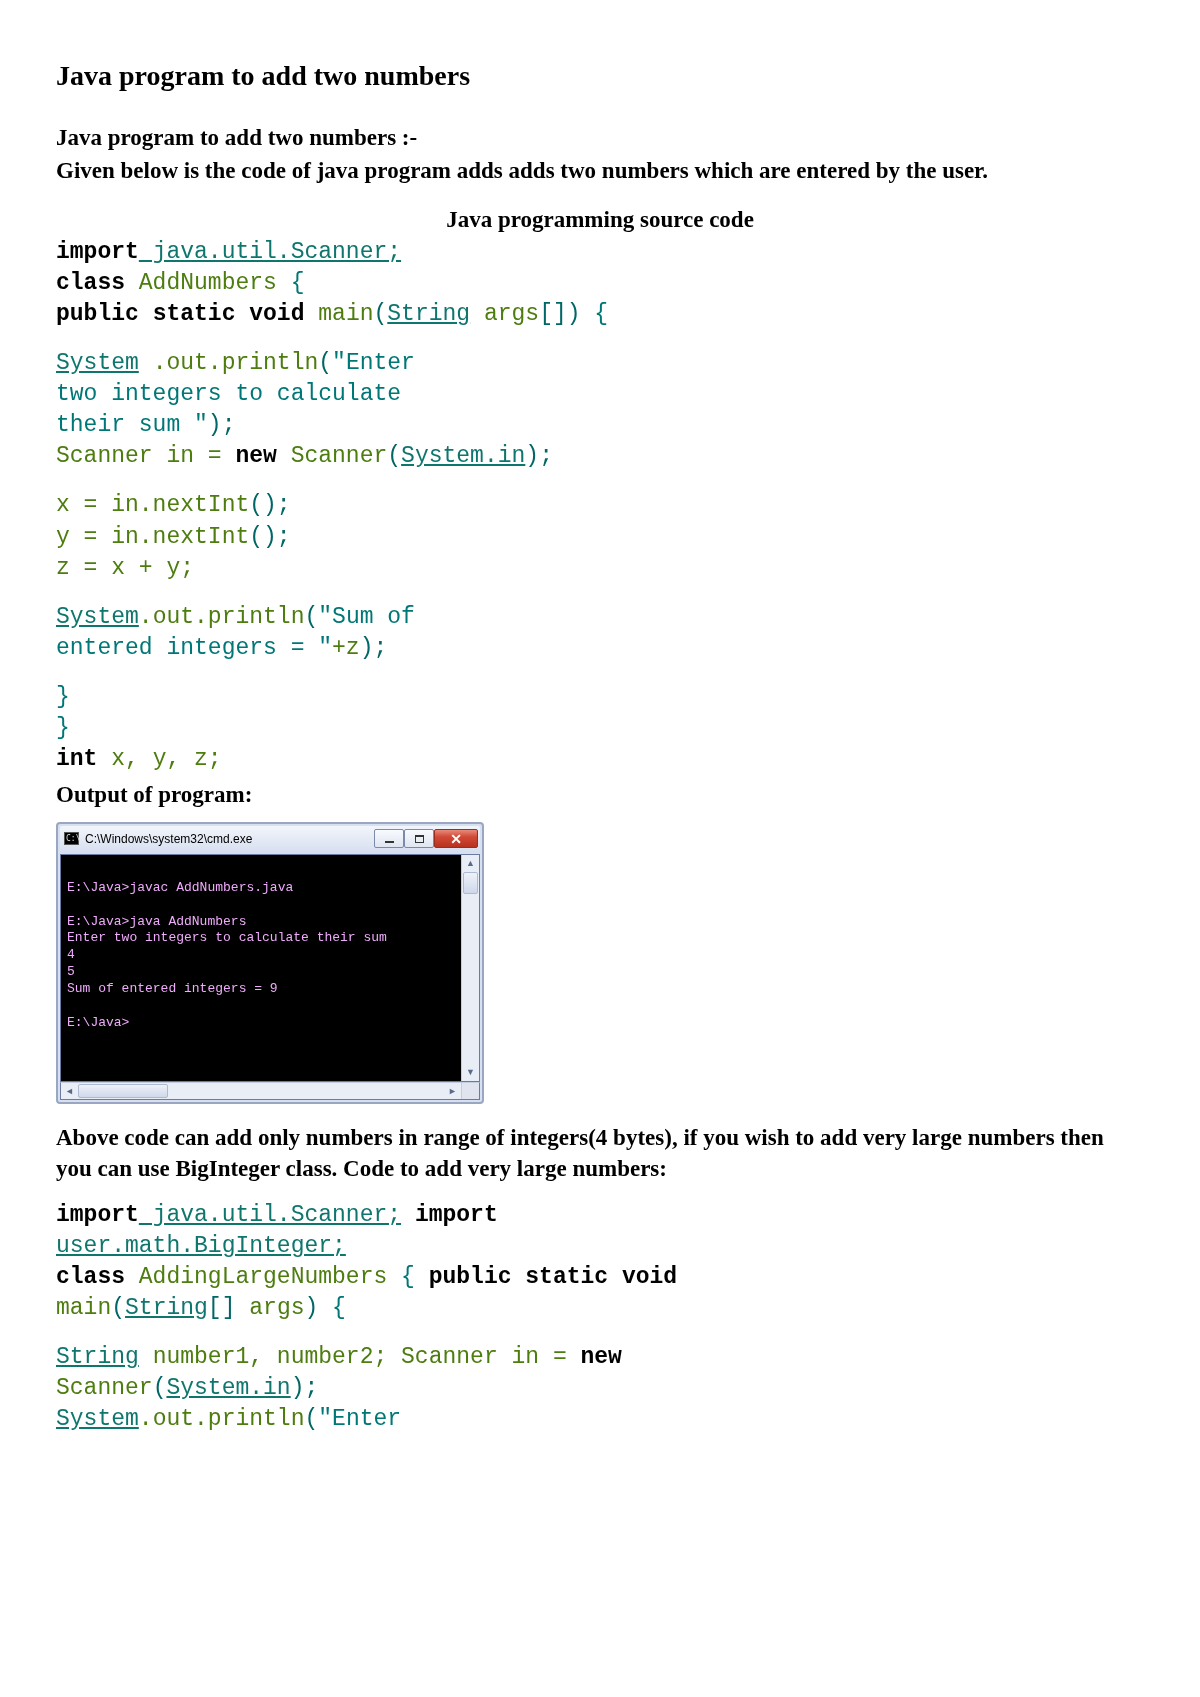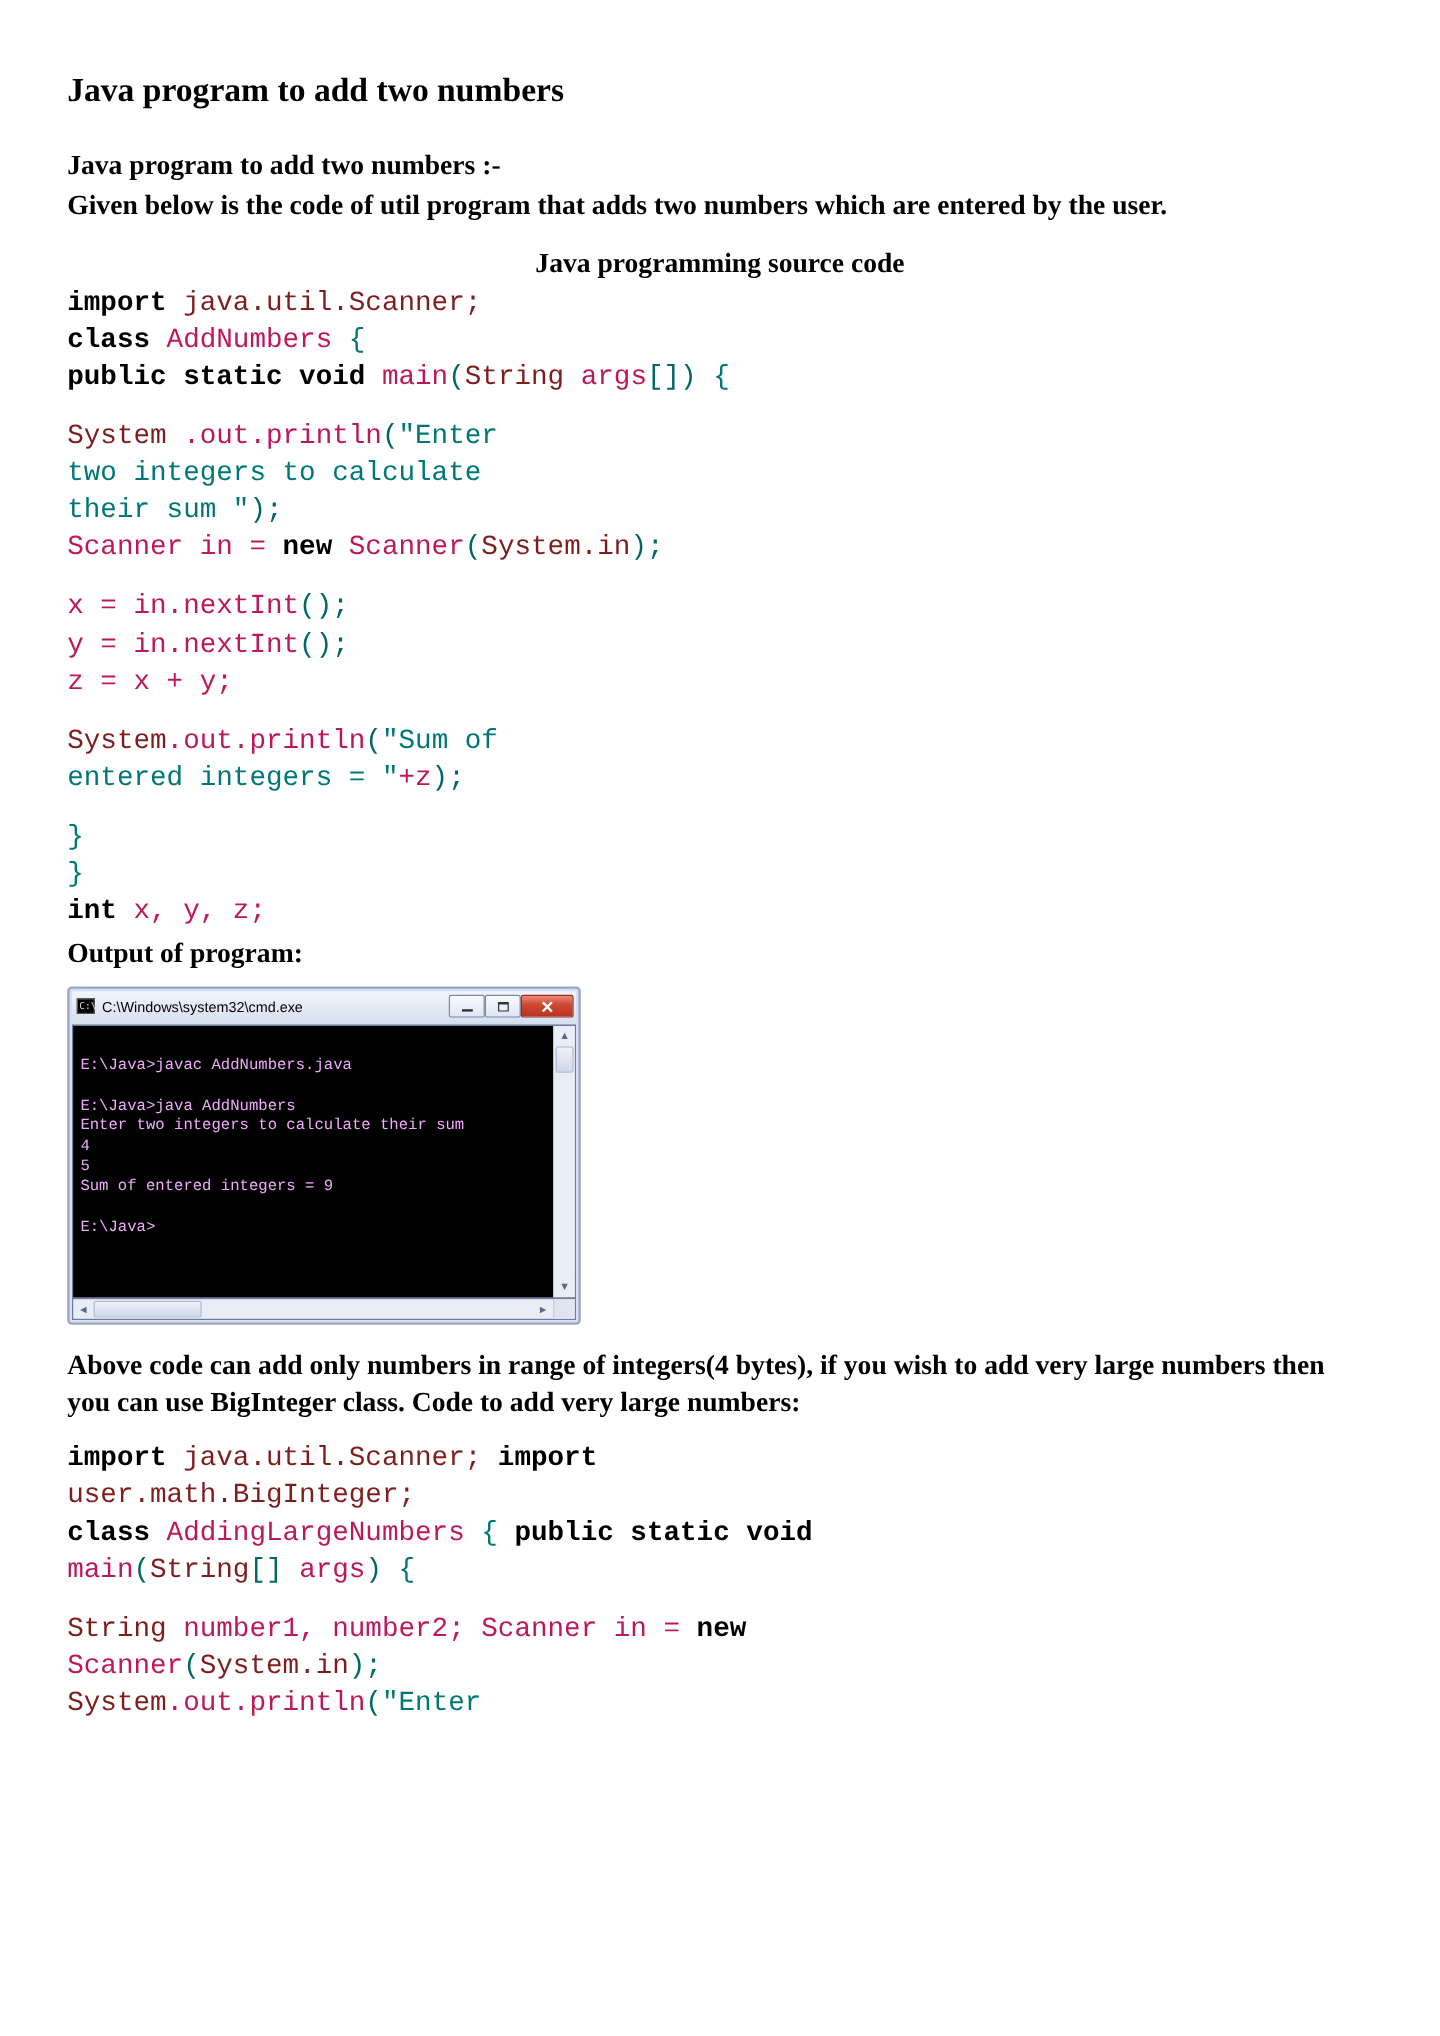--- a/index.html
+++ b/index.html
@@ -23,25 +23,25 @@
     font-weight: bold;
   }
   .code-block {
     font-family: "Courier New", Courier, monospace;
     font-size: 23px;
     line-height: 1.35;
     margin: 0 0 18px 0;
     white-space: pre-wrap;
   }
   .kw { font-weight: bold; color: #000000; }
-  .cls { color: #7f1d1d; }
+  .cls { color: #0f766e; text-decoration: underline; }
   .str { color: #007777; }
   .sym { color: #007777; }
   .paren { color: #006666; }
-  .nm { color: #be185d; }
+  .nm { color: #4d7c0f; }
 
   
   .cmd-window {
     width: 428px;
     border: 2px solid #9aa6c2;
     border-radius: 4px;
     background: #d7e0f0;
     padding: 2px;
     margin: 6px 0 18px 0;
     font-family: Tahoma, Arial, sans-serif;
@@ -179,21 +179,21 @@
     background: #dfe4ef;
     border-left: 1px solid #c4cde0;
   }
 </style>
 </head>
 <body>
 
 <h1>Java program to add two numbers</h1>
 
 <p>Java program to add two numbers :-</p>
-<p style="margin-top:-10px;">Given below is the code of util program that adds two numbers which are entered by the user.</p>
+<p style="margin-top:-10px;">Given below is the code of java program adds adds two numbers which are entered by the user.</p>
 
 <p style="margin-top:18px; margin-bottom:2px;text-align:center;">Java programming source code</p>
 
 <div class="code-block"><span class="kw">import</span><span class="cls"> java.util.Scanner;</span>
 <span class="kw">class</span><span class="nm"> AddNumbers </span><span class="sym">{</span>
 <span class="kw">public</span><span class="kw"> static</span><span class="kw"> void</span><span class="nm"> main</span><span class="paren">(</span><span class="cls">String</span><span class="nm"> args</span><span class="paren">[])</span><span class="sym"> {</span></div>
 
 <div class="code-block"><span class="cls">System</span><span class="nm"> .out.println</span><span class="paren">(</span><span class="str">"Enter
 two integers to calculate
 their sum "</span><span class="paren">);</span>

